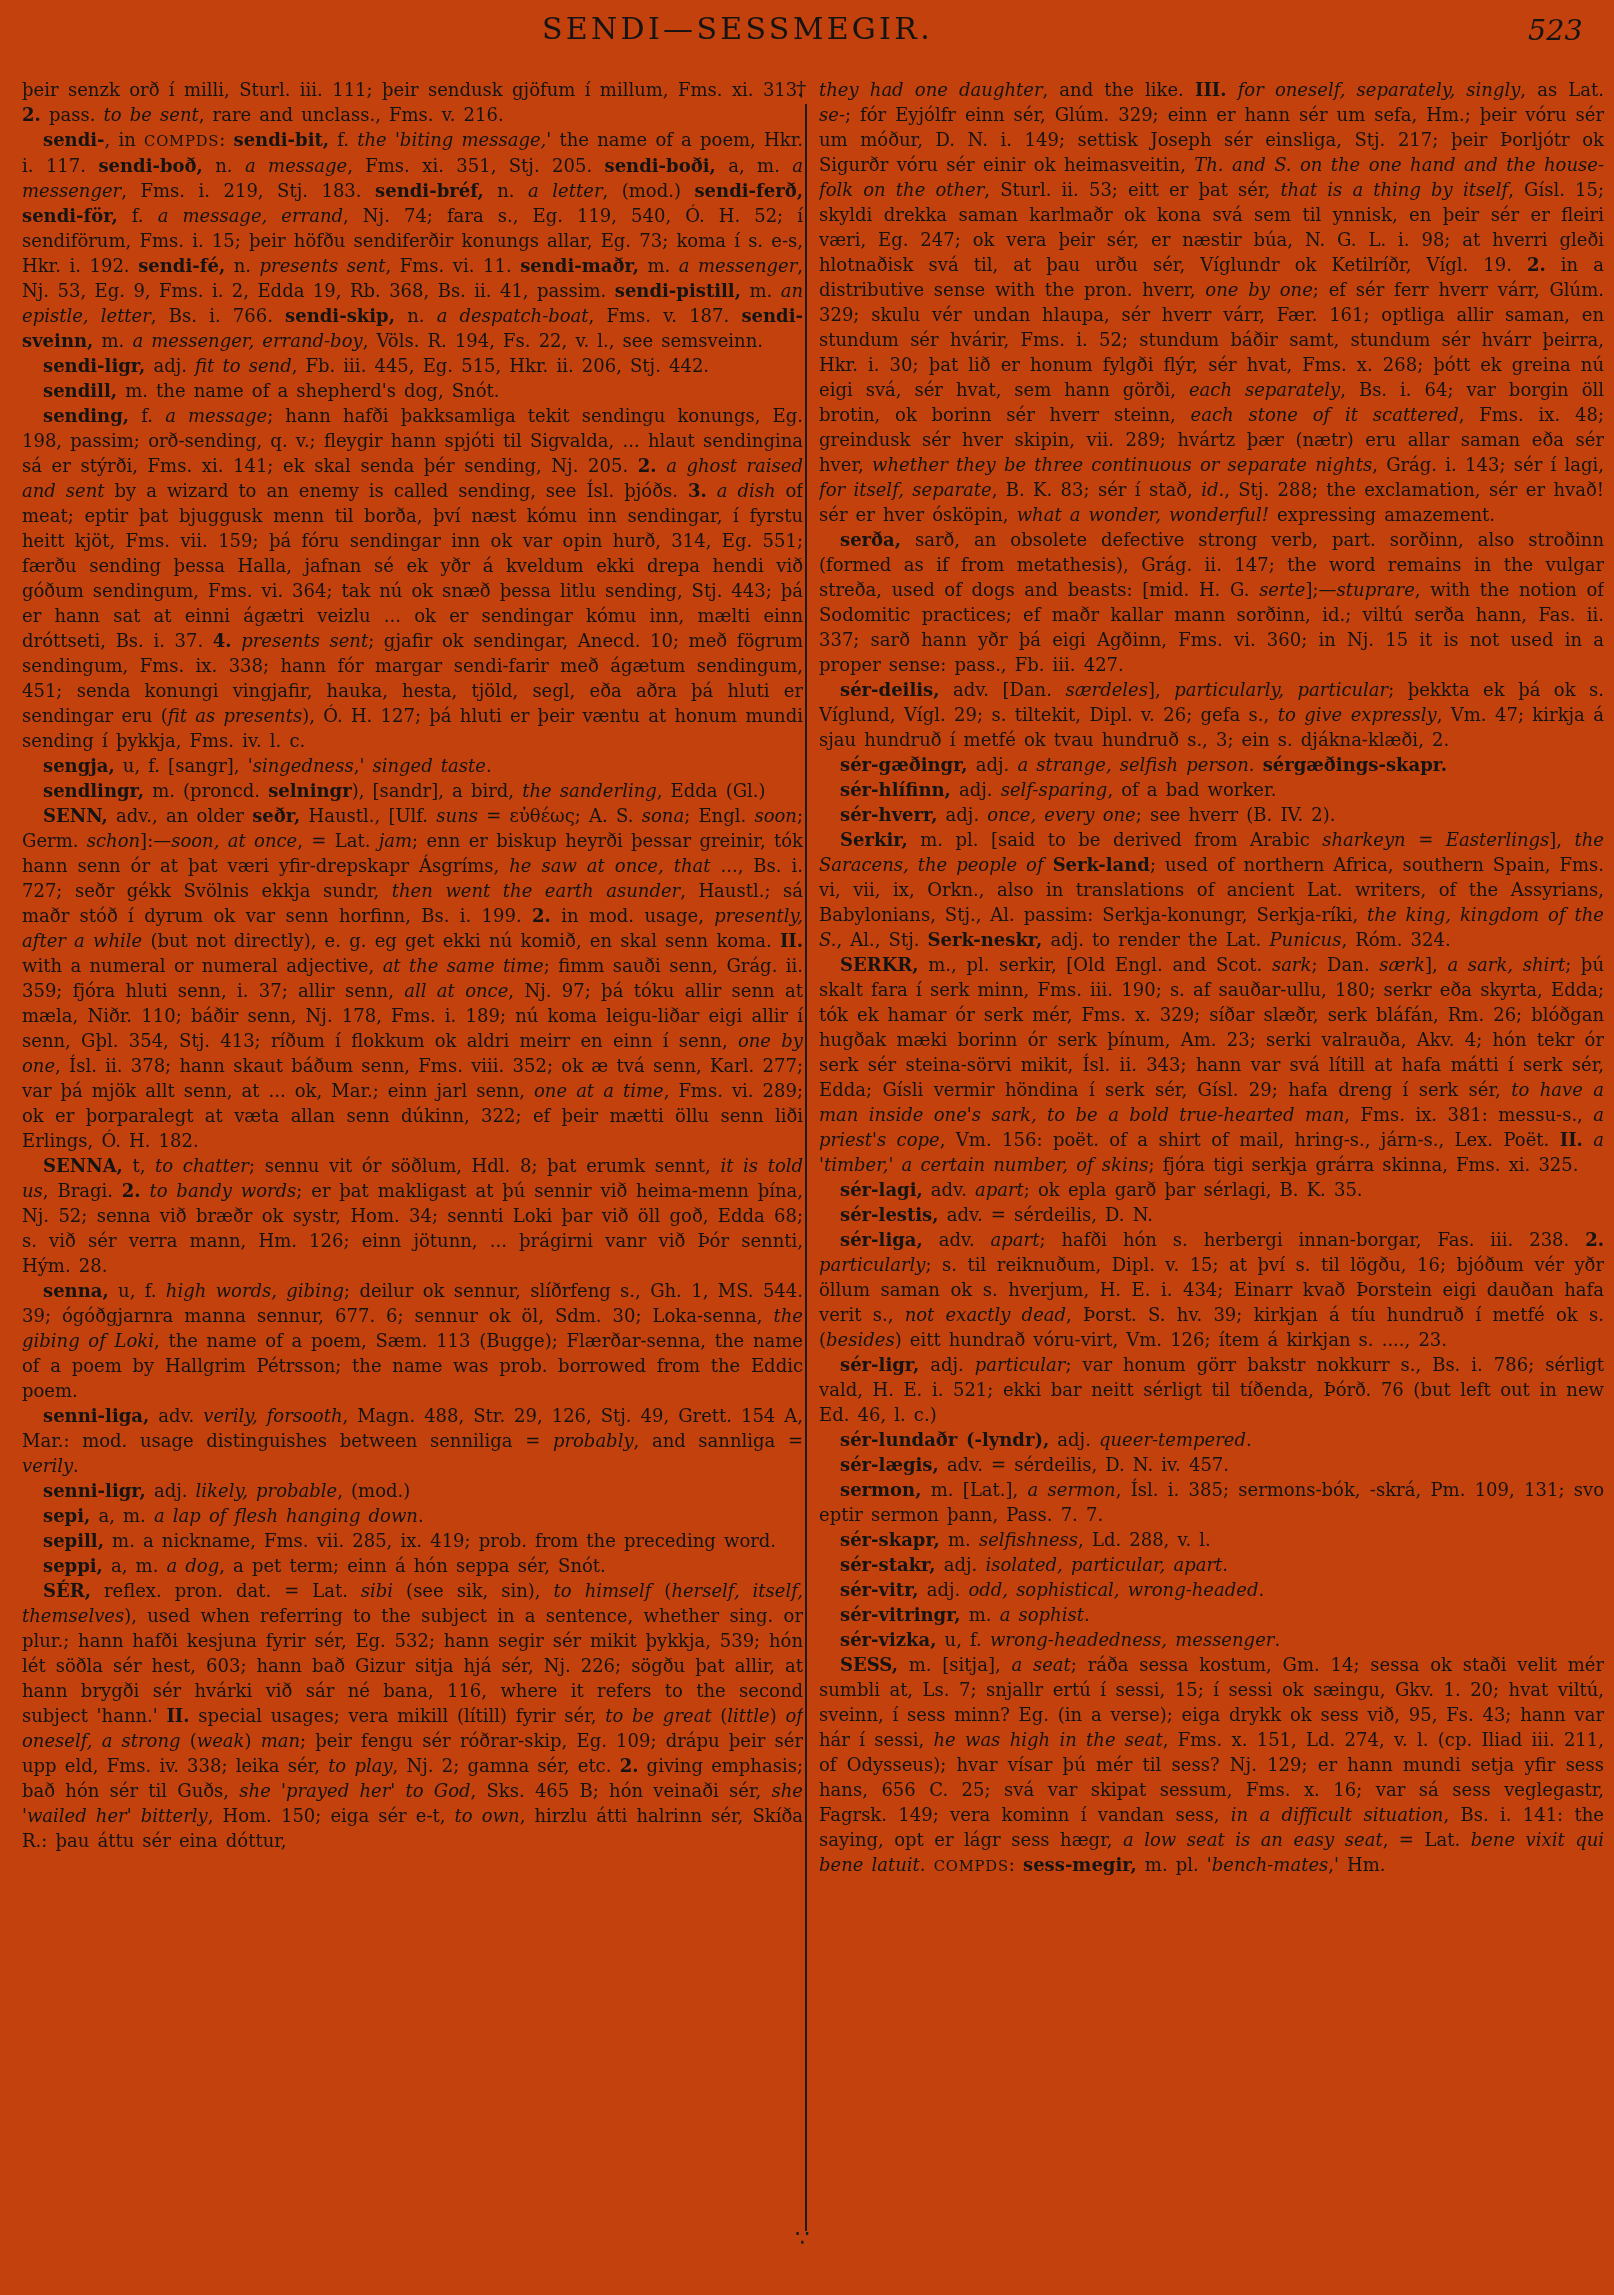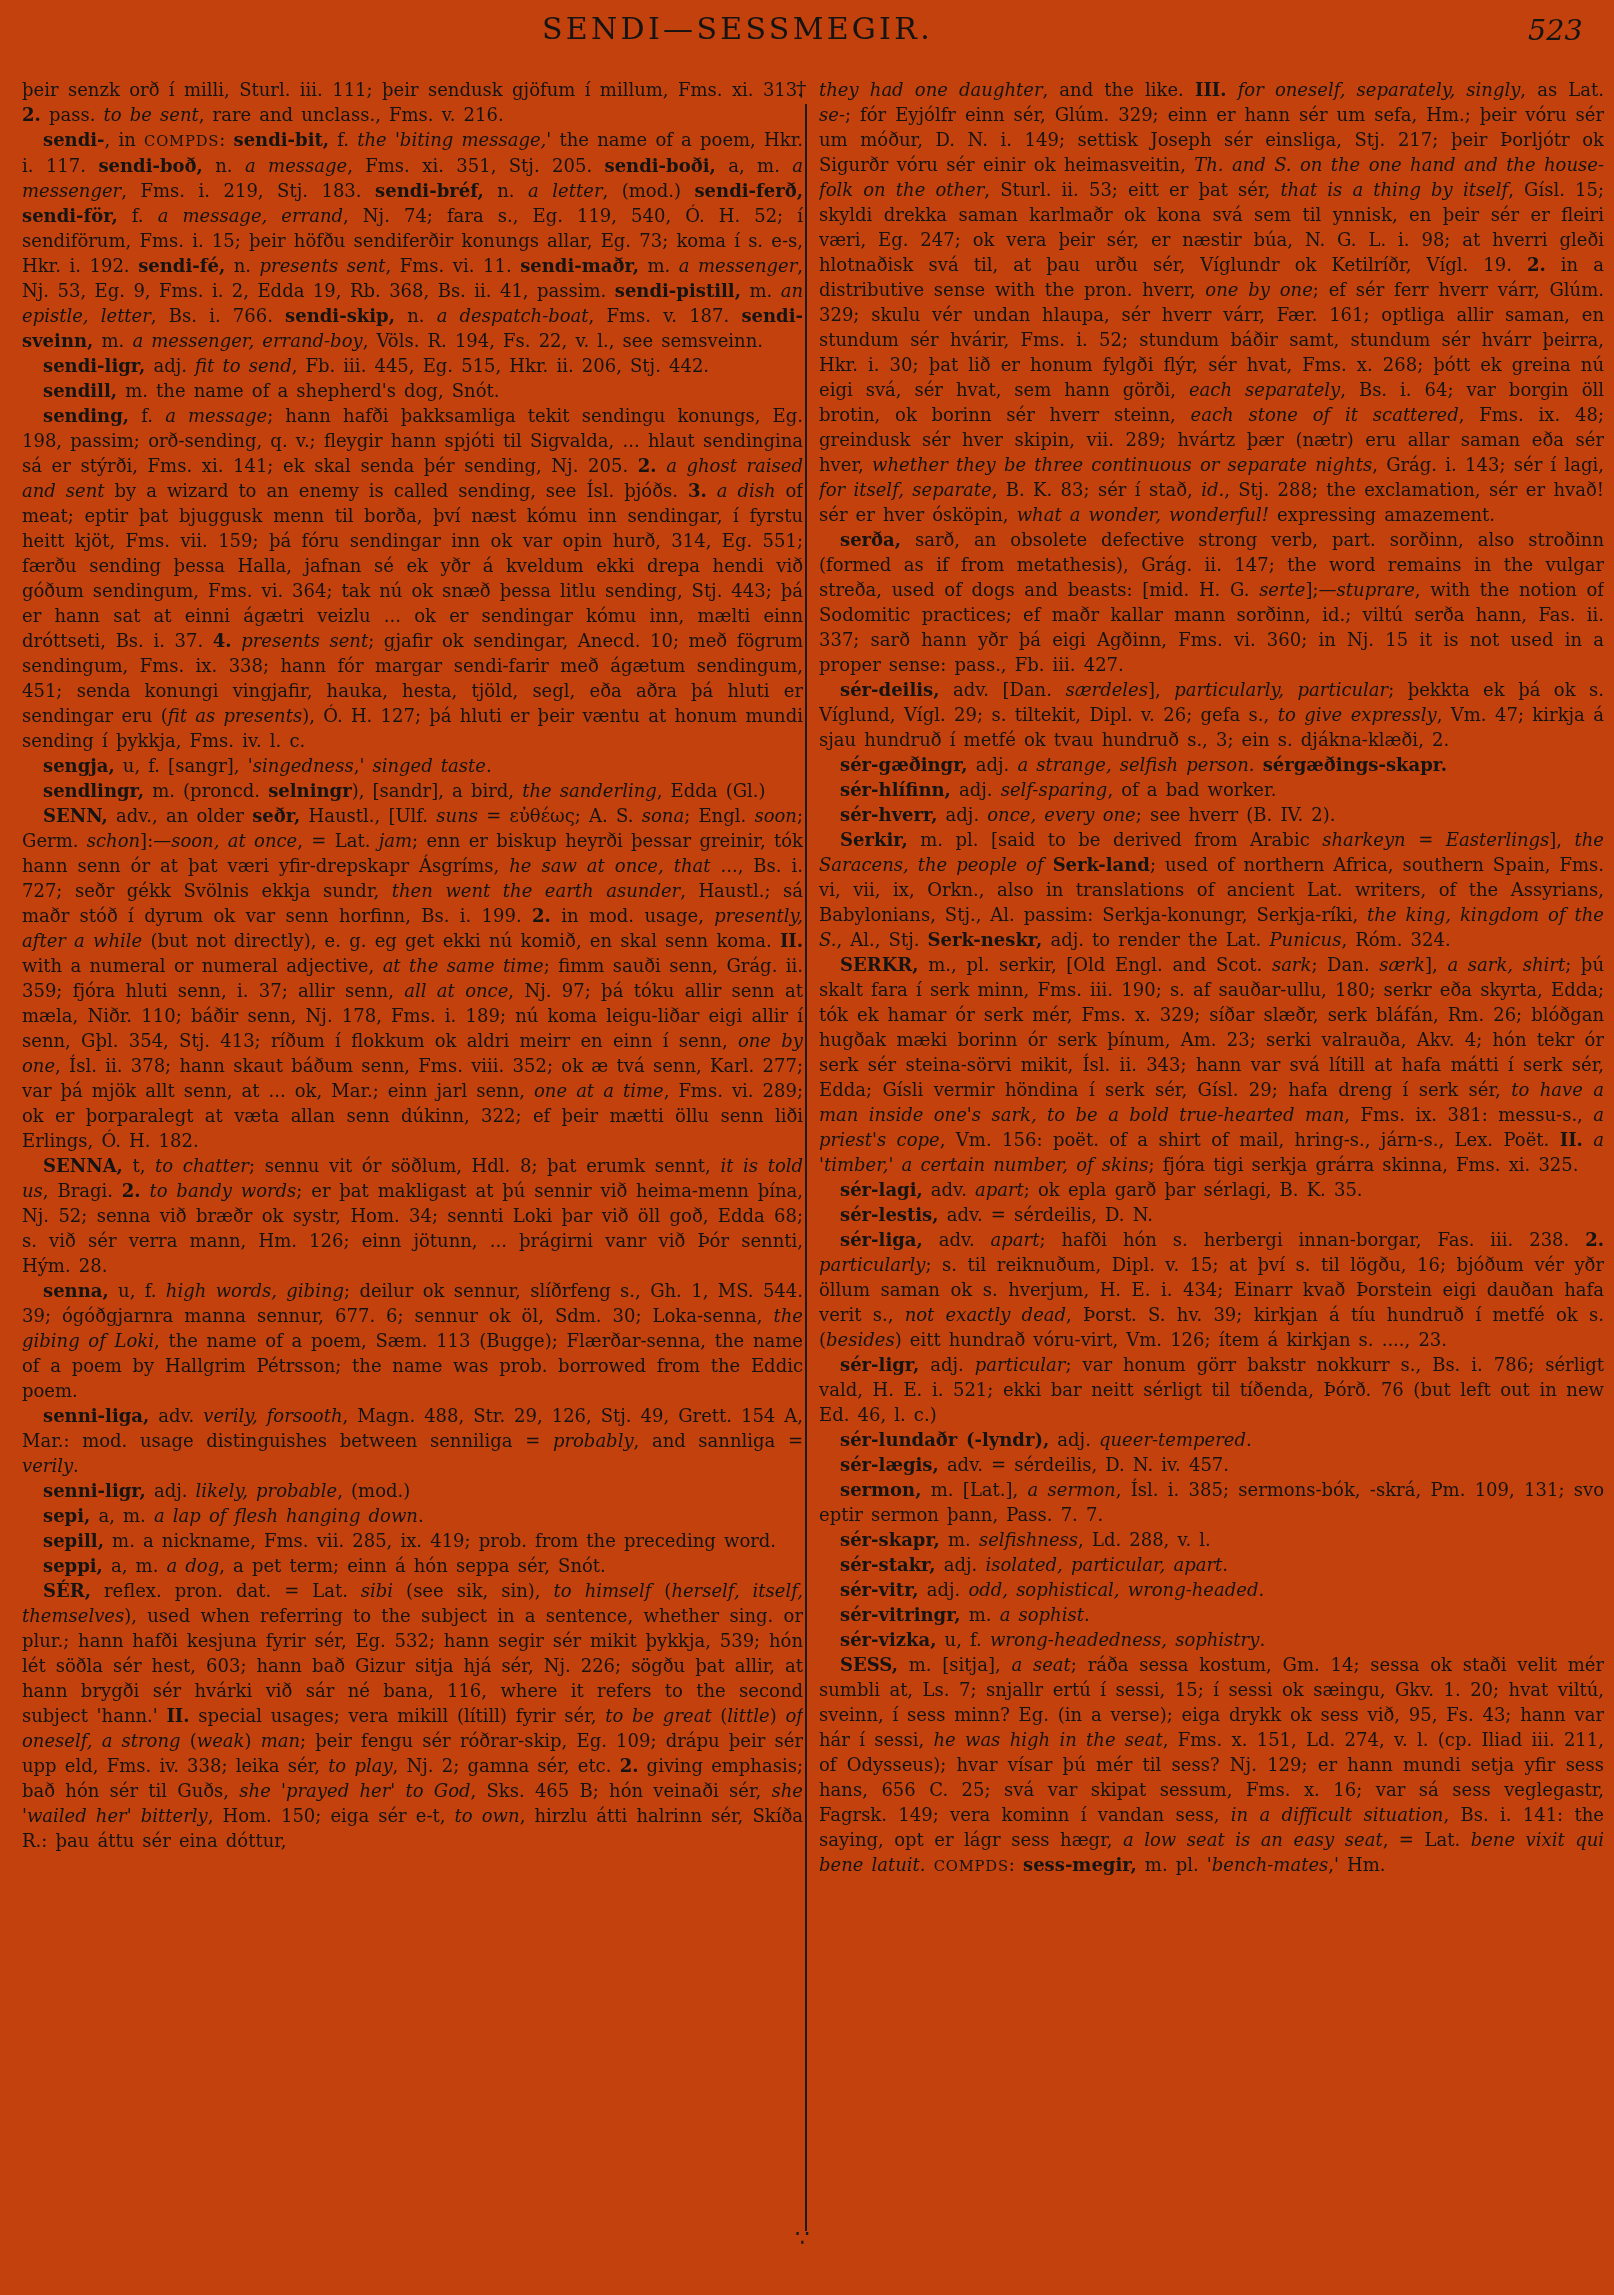--- a/index.html
+++ b/index.html
@@ -77,17 +77,17 @@
       <p class="entry"><b>sér-lestis,</b> adv. = sérdeilis, D. N.</p>
       <p class="entry"><b>sér-liga,</b> adv. <i>apart</i>; hafði hón s. herbergi innan-borgar, Fas. iii. 238. <b>2.</b> <i>particularly</i>; s. til reiknuðum, Dipl. v. 15; at því s. til lögðu, 16; bjóðum vér yðr öllum saman ok s. hverjum, H. E. i. 434; Einarr kvað Þorstein eigi dauðan hafa verit s., <i>not exactly dead</i>, Þorst. S. hv. 39; kirkjan á tíu hundruð í metfé ok s. (<i>besides</i>) eitt hundrað vóru-virt, Vm. 126; ítem á kirkjan s. ...., 23.</p>
       <p class="entry"><b>sér-ligr,</b> adj. <i>particular</i>; var honum görr bakstr nokkurr s., Bs. i. 786; sérligt vald, H. E. i. 521; ekki bar neitt sérligt til tíðenda, Þórð. 76 (but left out in new Ed. 46, l. c.)</p>
       <p class="entry"><b>sér-lundaðr (-lyndr),</b> adj. <i>queer-tempered</i>.</p>
       <p class="entry"><b>sér-lægis,</b> adv. = sérdeilis, D. N. iv. 457.</p>
       <p class="entry"><b>sermon,</b> m. [Lat.], <i>a sermon</i>, Ísl. i. 385; sermons-bók, -skrá, Pm. 109, 131; svo eptir sermon þann, Pass. 7. 7.</p>
       <p class="entry"><b>sér-skapr,</b> m. <i>selfishness</i>, Ld. 288, v. l.</p>
       <p class="entry"><b>sér-stakr,</b> adj. <i>isolated, particular, apart</i>.</p>
       <p class="entry"><b>sér-vitr,</b> adj. <i>odd, sophistical, wrong-headed</i>.</p>
       <p class="entry"><b>sér-vitringr,</b> m. <i>a sophist</i>.</p>
-      <p class="entry"><b>sér-vizka,</b> u, f. <i>wrong-headedness, sophistry</i>.</p>
+      <p class="entry"><b>sér-vizka,</b> u, f. <i>wrong-headedness, messenger</i>.</p>
       <p class="entry"><b>SESS,</b> m. [sitja], <i>a seat</i>; ráða sessa kostum, Gm. 14; sessa ok staði velit mér sumbli at, Ls. 7; snjallr ertú í sessi, 15; í sessi ok sæingu, Gkv. 1. 20; hvat viltú, sveinn, í sess minn? Eg. (in a verse); eiga drykk ok sess við, 95, Fs. 43; hann var hár í sessi, <i>he was high in the seat</i>, Fms. x. 151, Ld. 274, v. l. (cp. Iliad iii. 211, of Odysseus); hvar vísar þú mér til sess? Nj. 129; er hann mundi setja yfir sess hans, 656 C. 25; svá var skipat sessum, Fms. x. 16; var sá sess veglegastr, Fagrsk. 149; vera kominn í vandan sess, <i>in a difficult situation</i>, Bs. i. 141: the saying, opt er lágr sess hægr, <i>a low seat is an easy seat</i>, = Lat. <i>bene vixit qui bene latuit</i>. <span class="sc">COMPDS</span>: <b>sess-megir,</b> m. pl. '<i>bench-mates</i>,' Hm.</p>
     </div>
 </div>
 
 
 </body></html>

